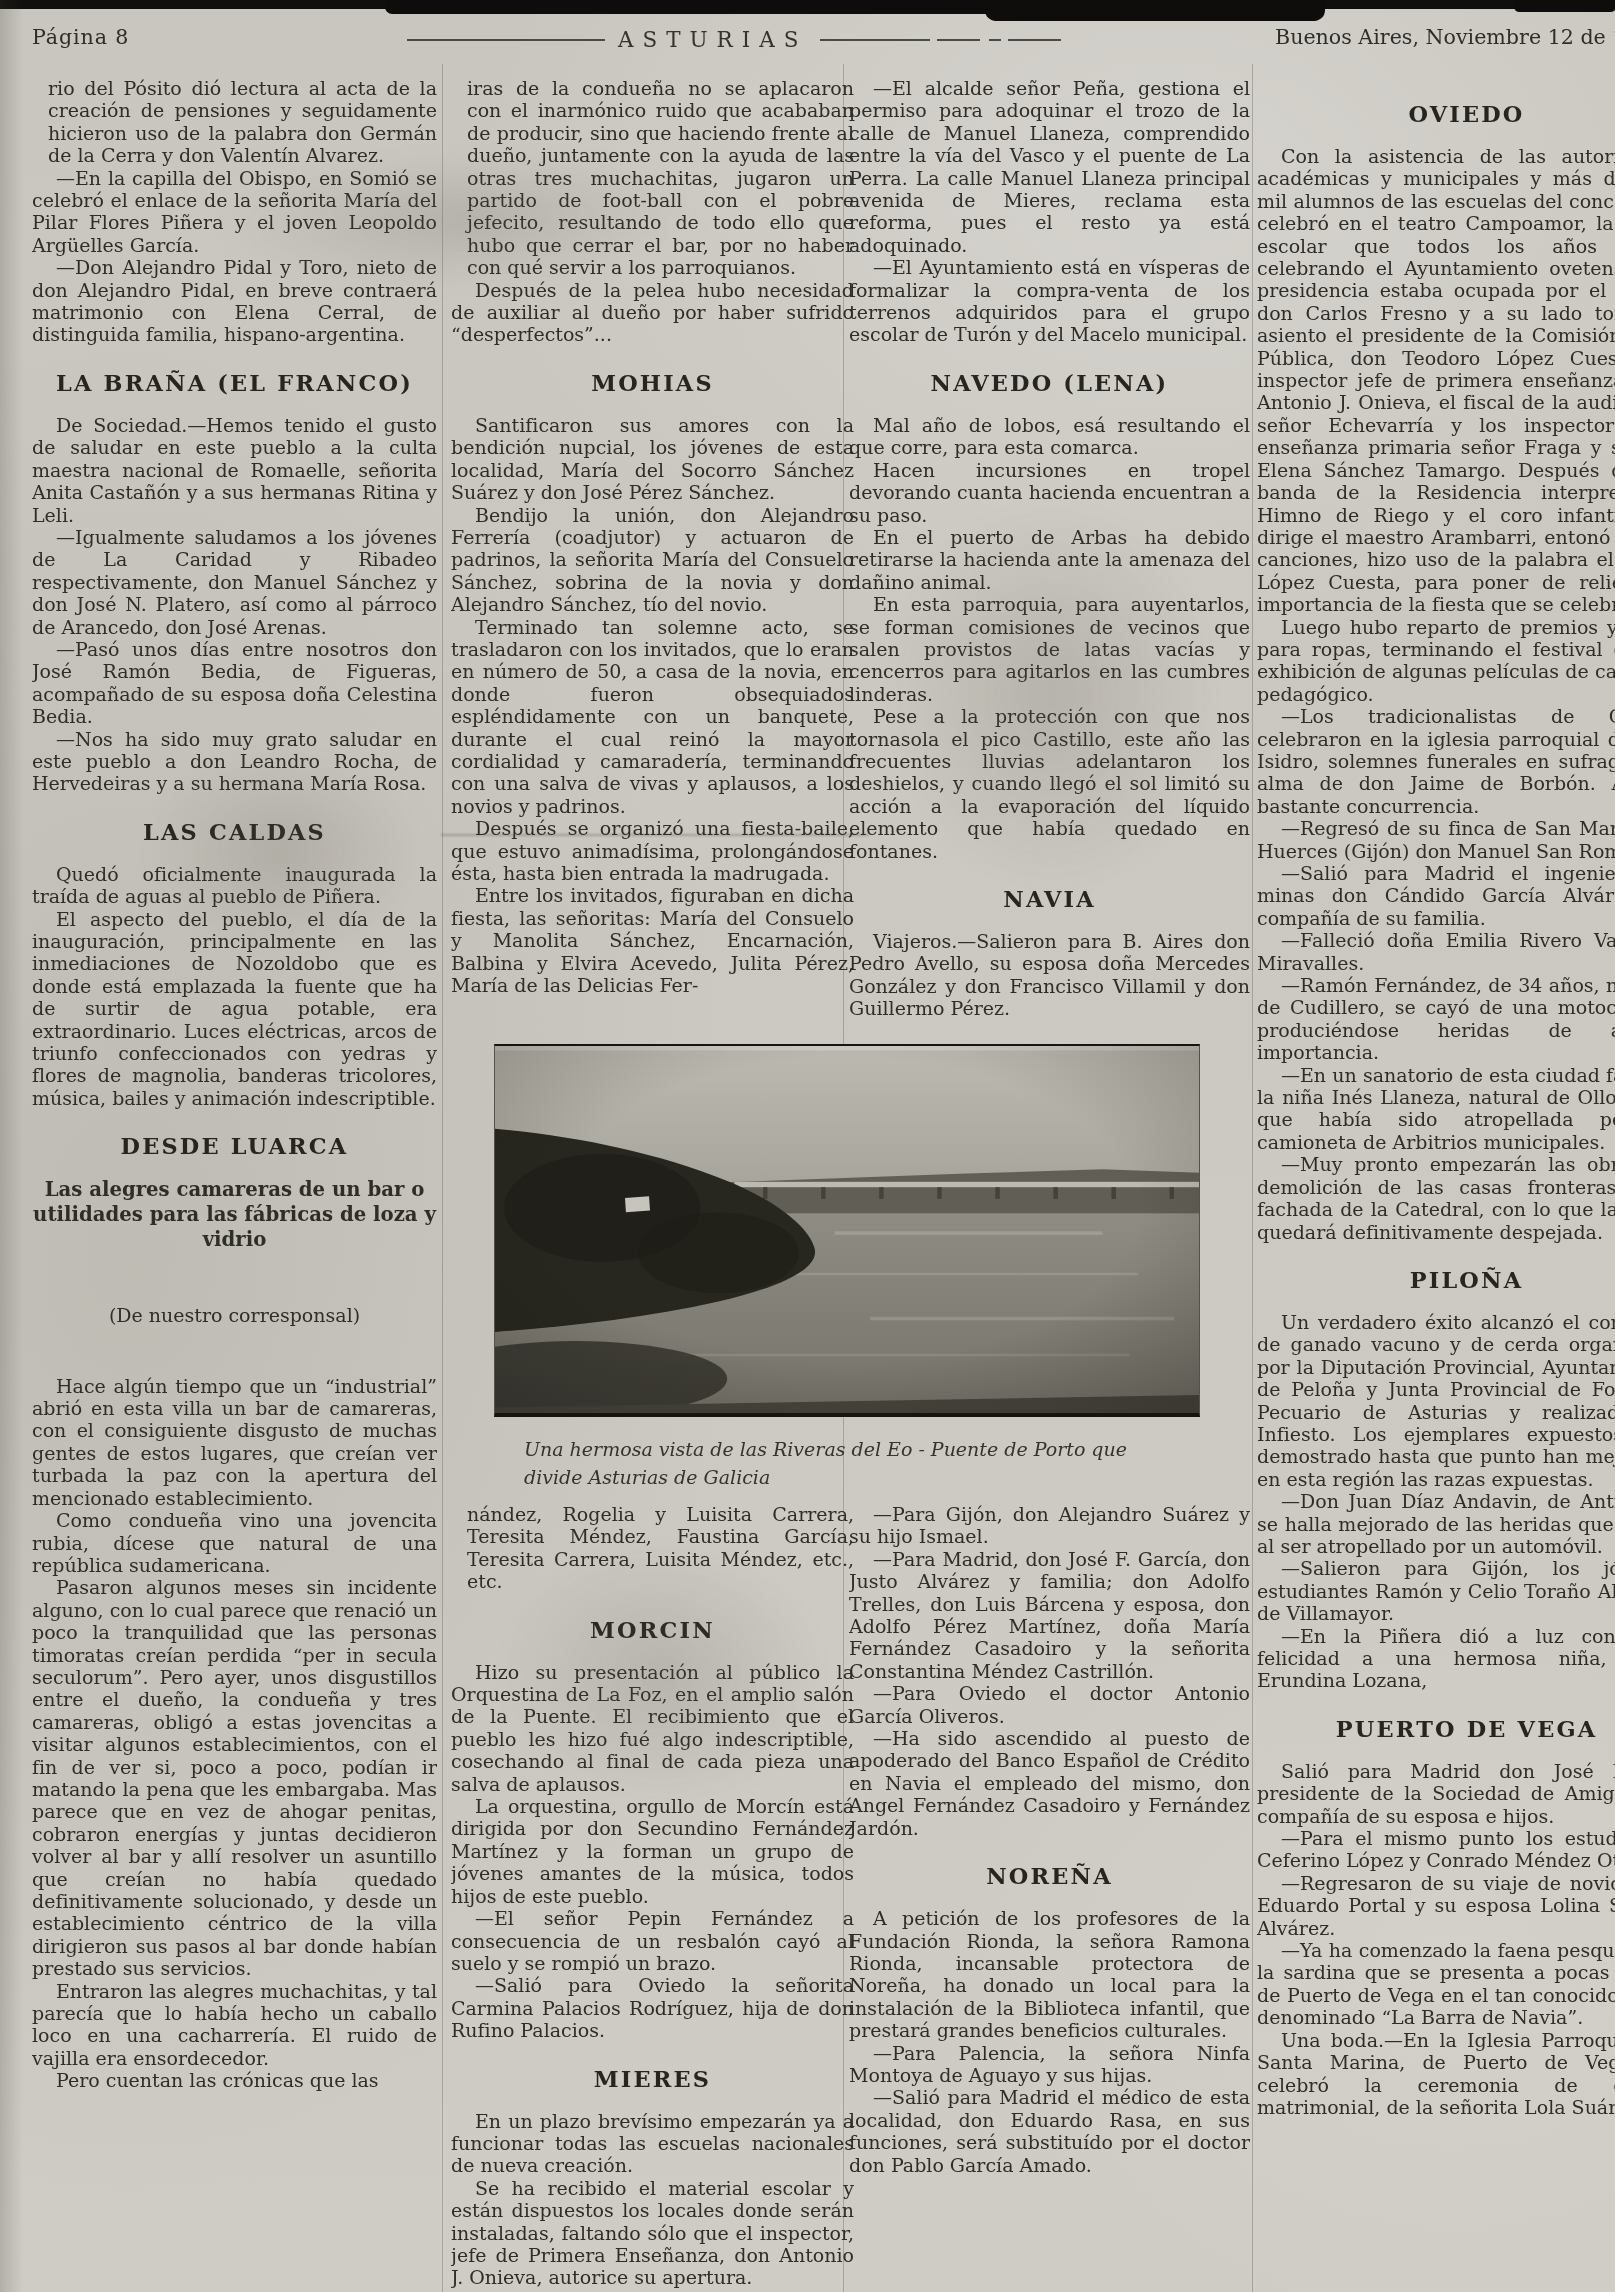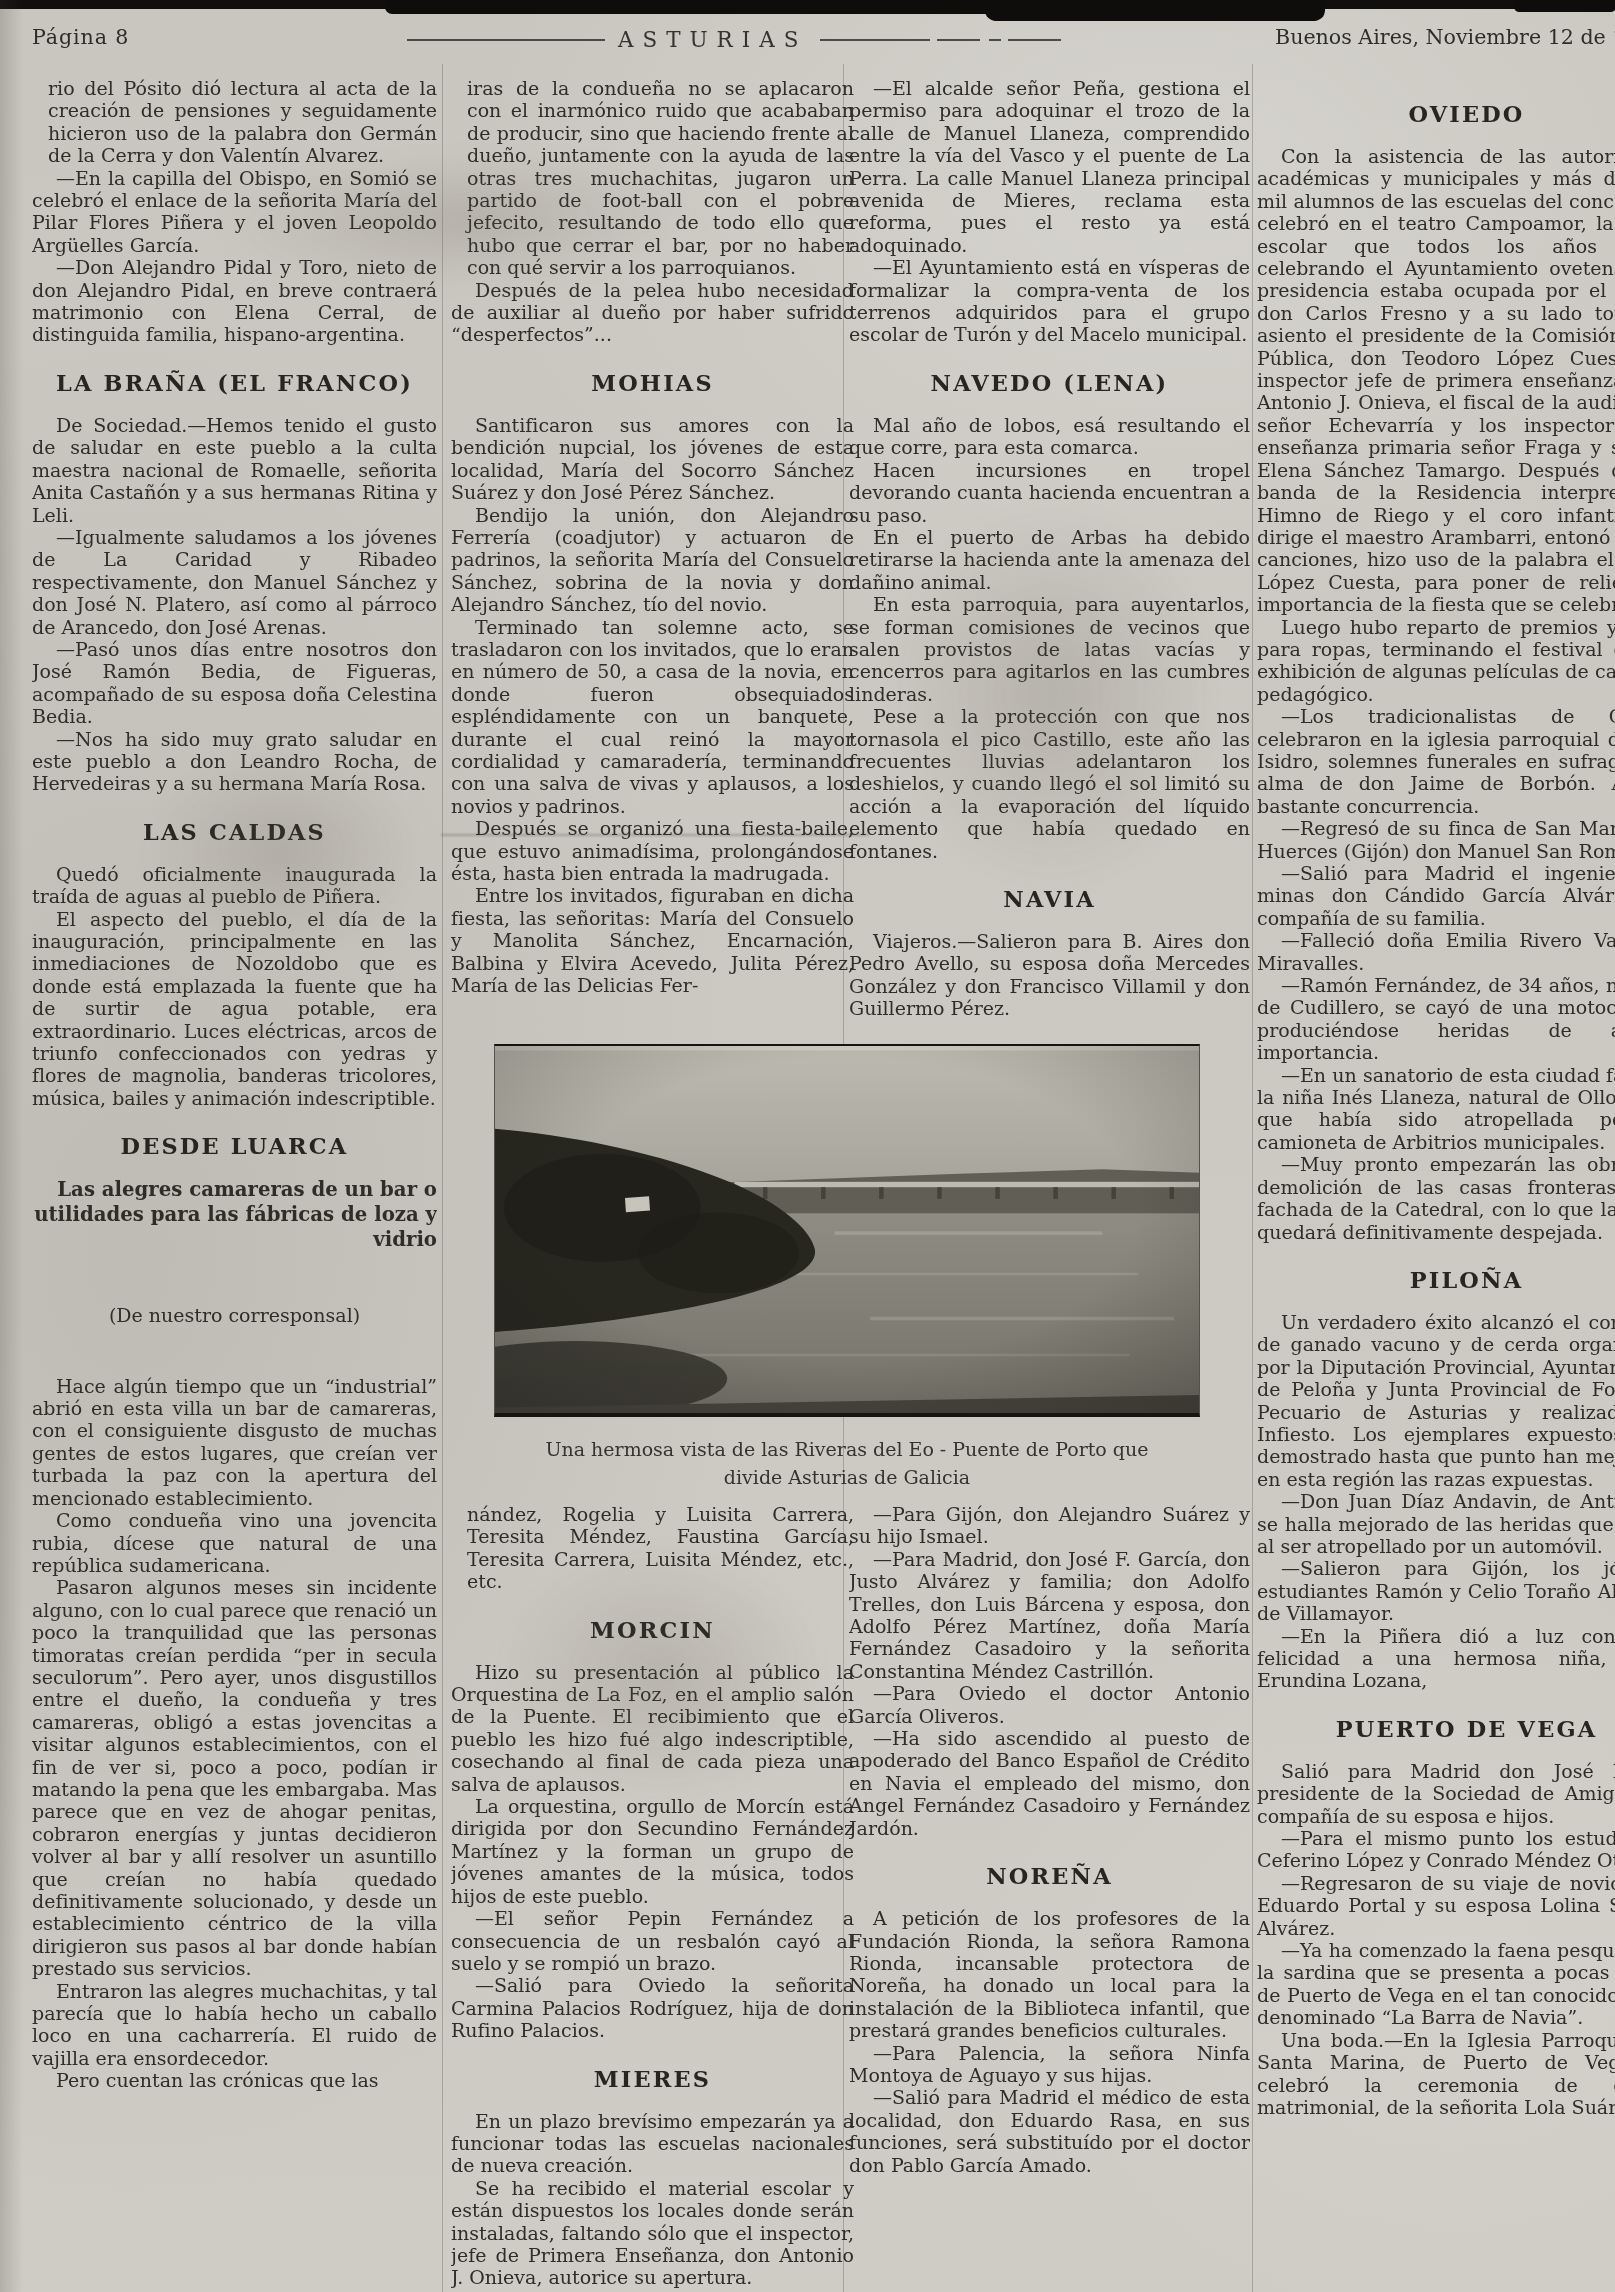--- a/index.html
+++ b/index.html
@@ -42,41 +42,41 @@
     position:absolute;text-align:justify;overflow:hidden;
     font-size:19px;line-height:22.4px;hyphens:auto;
   }
   .blk{margin:0;}
   .blk-p{text-indent:24px;}
   .blk-pc{text-indent:0;margin-left:16px;}
   .blk-h{
     font-size:22.4px;font-weight:bold;text-align:center;letter-spacing:2.2px;
     margin:25px 0 18px;text-indent:0;line-height:25px;color:#262520;
   }
-  .blk-sub{font-weight:bold;font-size:19.7px;line-height:25px;text-align:right;margin:5.4px 0 0;}
+  .blk-sub{font-weight:bold;font-size:19.7px;line-height:25px;text-align:center;margin:5.4px 0 0;}
   .blk-by{text-align:center;margin:52px 0 48px;}
 
   #col1{left:32px;top:77px;width:405px;height:2216px;}
   #col2top{left:451px;top:77px;width:403px;height:973px;}
   #col2bottom{left:451px;top:1503px;width:403px;height:790px;}
   #col3top{left:849px;top:77px;width:401px;height:965px;}
   #col3bottom{left:849px;top:1503px;width:401px;height:790px;}
   #col4{left:1257px;top:77px;width:419px;height:2216px;}
 
   
   .photo{
     position:absolute;left:494px;top:1044px;width:706px;height:373px;
     box-sizing:border-box;border-top:2.7px solid #15140f;border-bottom:4.5px solid #15140f;
     border-left:0.9px solid rgba(25,24,20,0.55);border-right:0.9px solid rgba(25,24,20,0.55);
     background:#9a978e;
   }
   .photo svg{display:block;width:100%;height:100%;}
   .caption{
     position:absolute;left:494px;top:1435px;width:706px;box-sizing:border-box;
-    padding:0 30px;font-size:19px;line-height:28px;text-align:center;
+    padding:0 30px;font-style:italic;font-size:19px;line-height:28px;text-align:left;
     color:#34332d;
   }
 
   
   .ghost{position:absolute;border-radius:50%;filter:blur(8px);pointer-events:none;
     background:radial-gradient(ellipse at center, rgba(98,94,84,0.20), transparent 70%);}
   .g1{left:215px;top:148px;width:502px;height:143px;transform:rotate(-2deg);}
   .g2{left:887px;top:497px;width:331px;height:394px;}
   .g3{left:497px;top:1540px;width:331px;height:269px;}
   .g4{left:143px;top:748px;width:278px;height:206px;}

